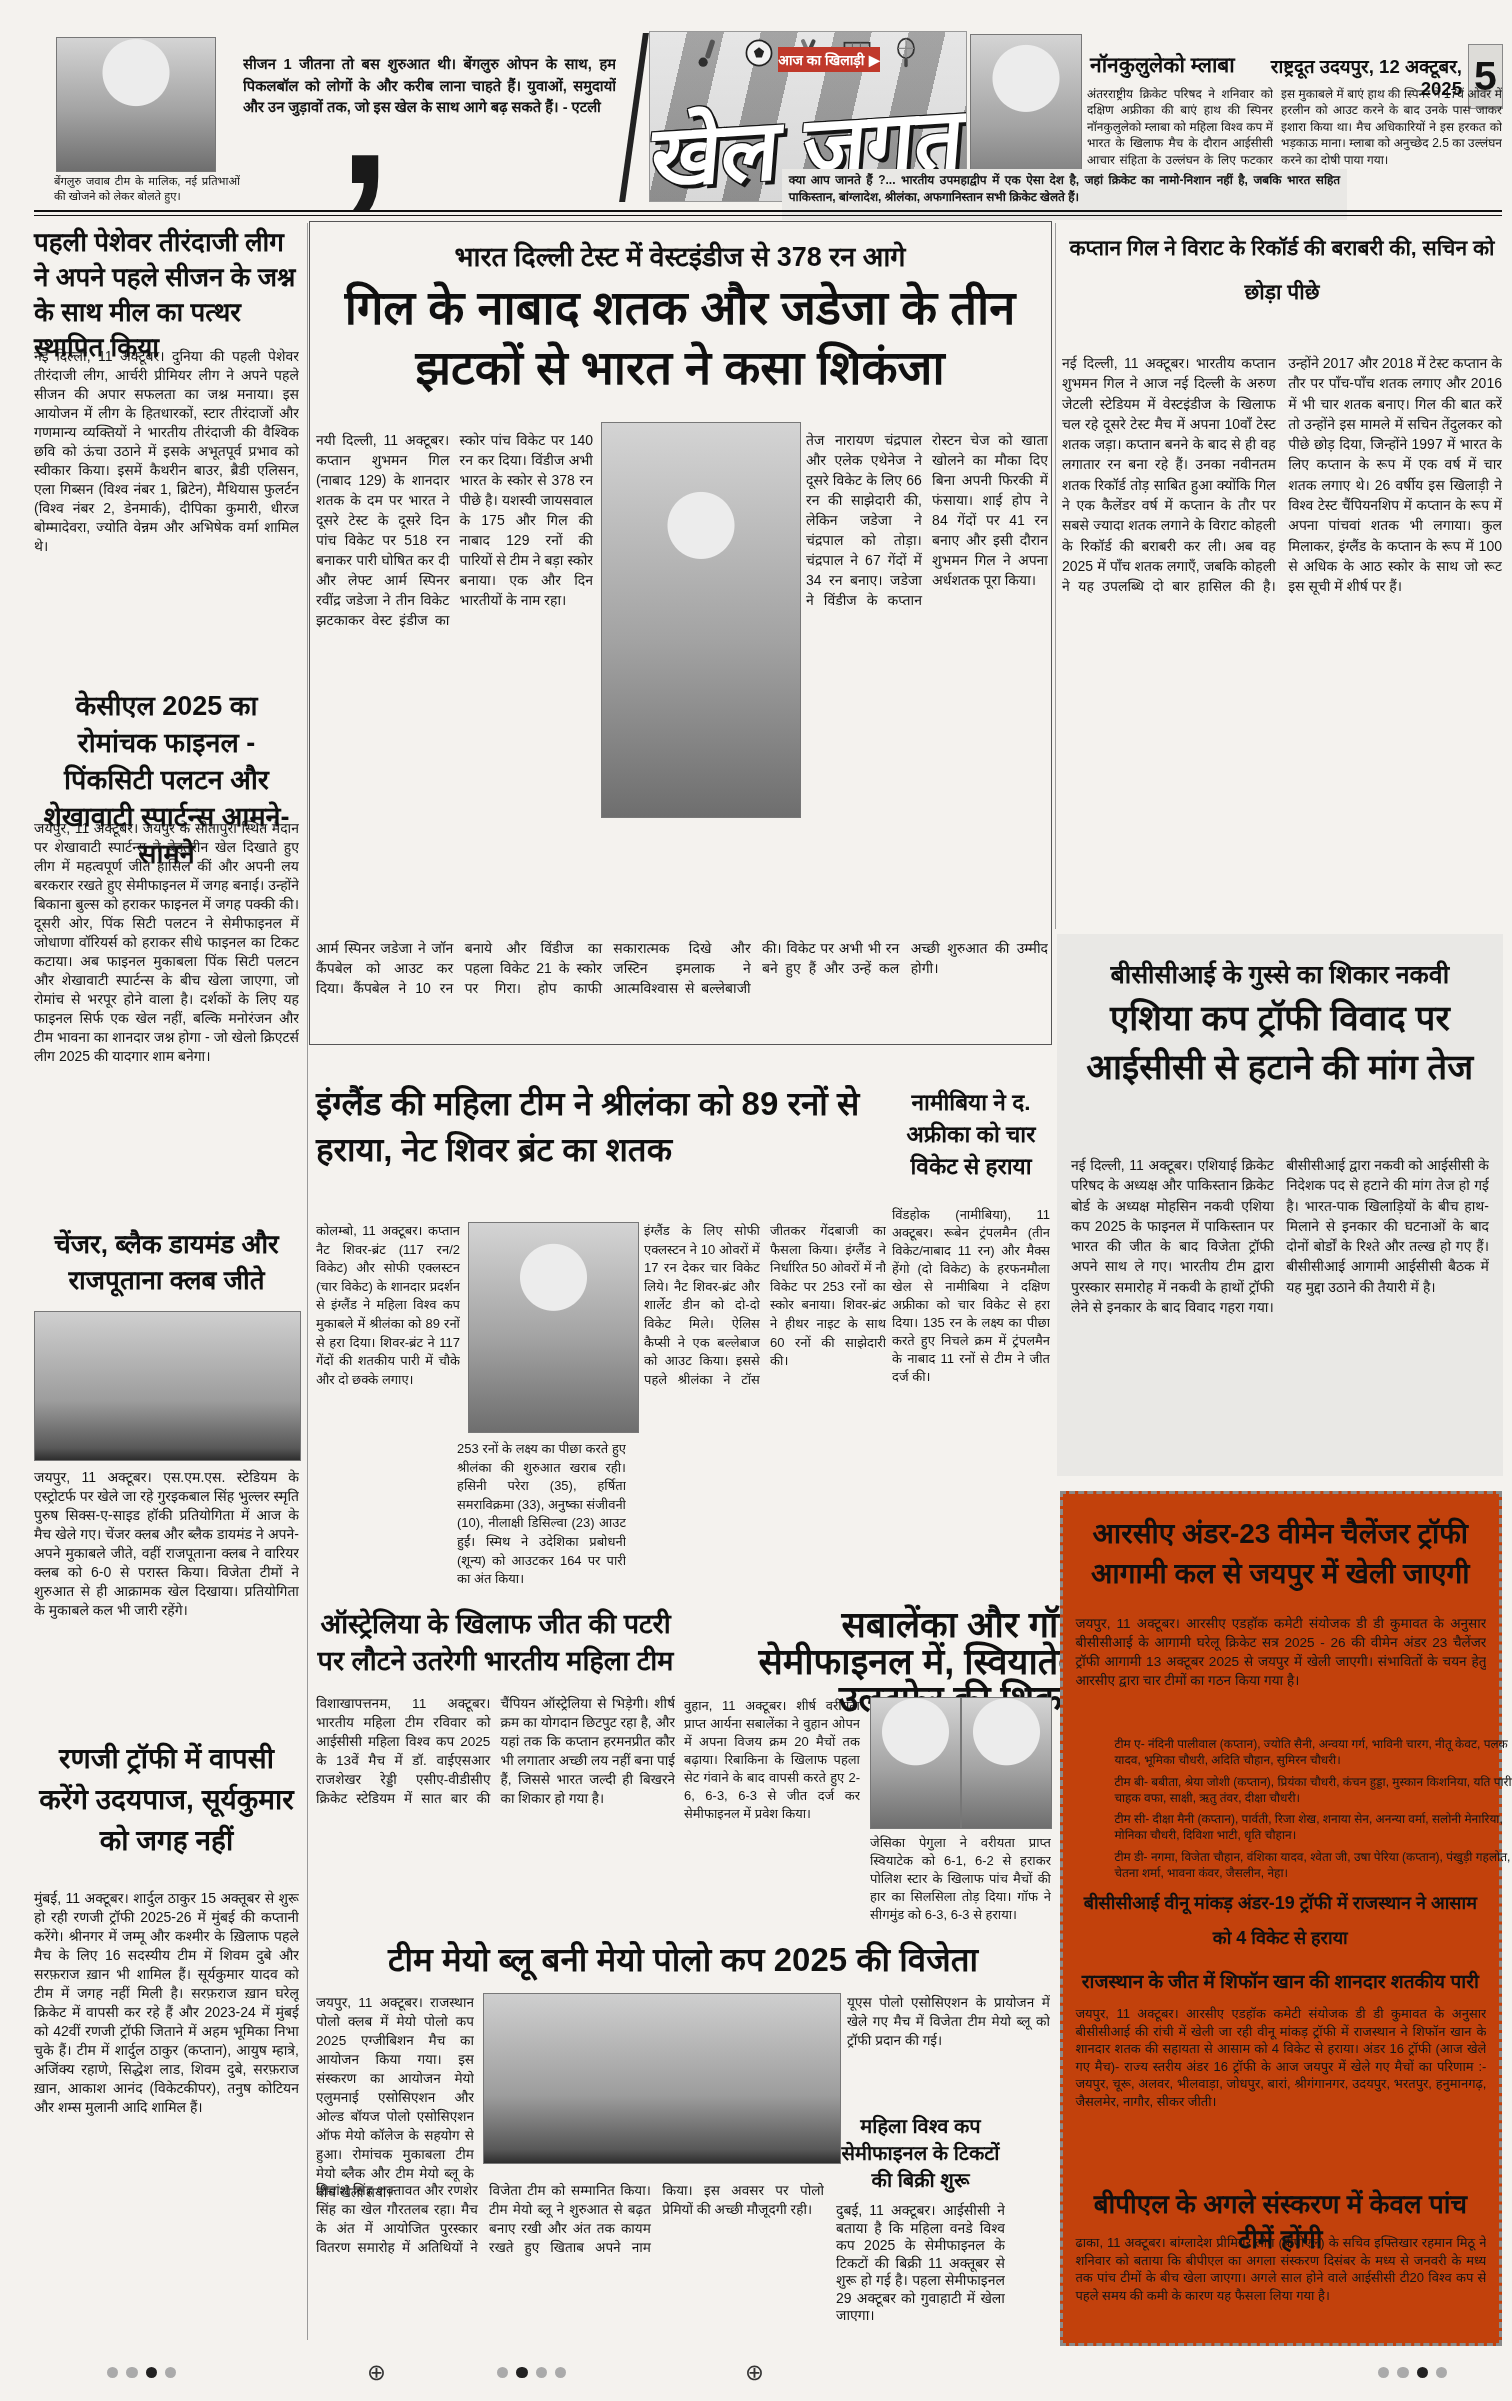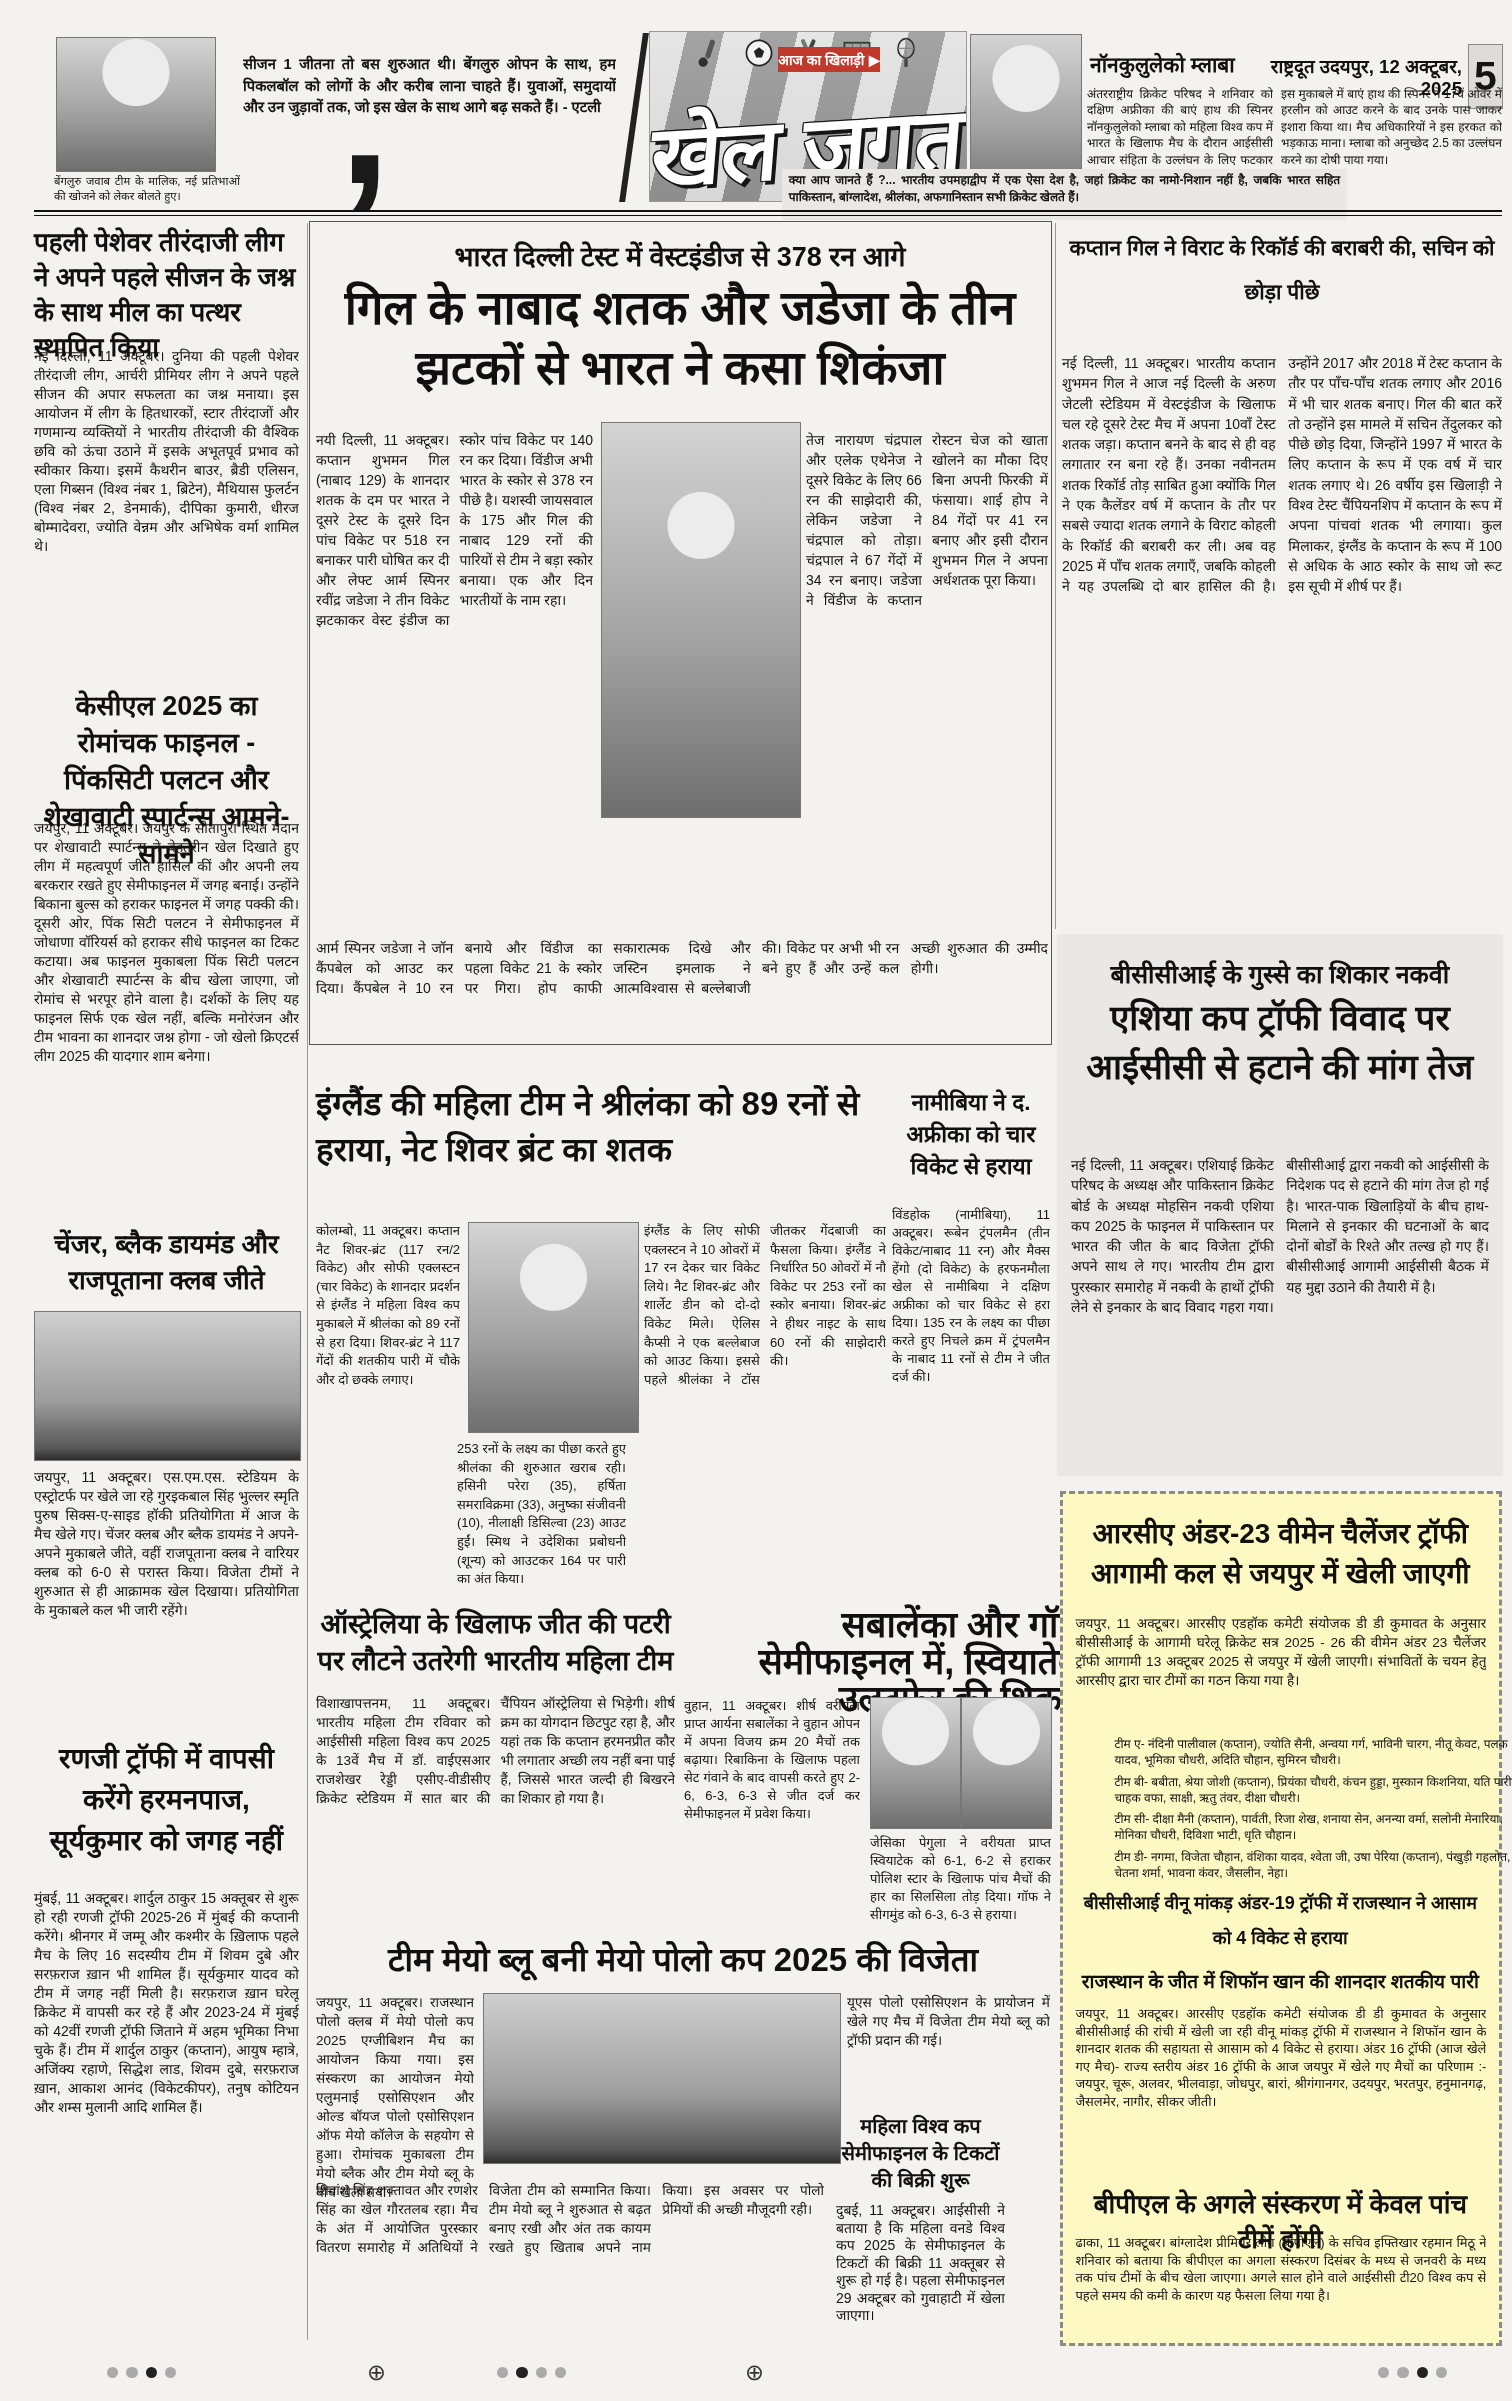--- a/index.html
+++ b/index.html
@@ -19,21 +19,21 @@
   .kicker{font-weight:bold;}
   #masthead-panel{background:
      repeating-linear-gradient(103deg, rgba(255,255,255,.55) 0 36px, rgba(60,60,60,.25) 36px 72px),
      linear-gradient(#c7c7c7,#a8a8a8);overflow:hidden;border:0.6px solid #999;}
   #masthead-title{font-weight:900;color:#ffffff;
      text-shadow:4px 4px 0 #151515,-1.1px -1.1px 0 #151515,1.1px -1.1px 0 #151515,-1.1px 1.1px 0 #151515;
      transform:skewX(-8deg) rotate(-3.5deg);}
   .ribbon{background:#c0392b;color:#fff;font-weight:bold;display:flex;align-items:center;
      justify-content:center;gap:4.5px;}
   .graybox{background:#e9e8e5;}
-  .dashedbox{border:3.4px dashed #8a8a8a;background:#fef9c3;}
+  .dashedbox{border:3.4px dashed #8a8a8a;background:#c2410c;}
   .teamline{margin:0 0 5.6px 0;}
 </style>
 </head>
 <body>
 
 <div id="paper">
 
   <div class="abs photo" style="left:56px;top:37px;width:158px;height:133px;"></div>
   <div class="abs body" style="left:54px;top:174px;width:186px;height:42px;font-size:11.3px;line-height:15.2px;">बेंगलुरु जवाब टीम के मालिक, नई प्रतिभाओं की खोजने को लेकर बोलते हुए।</div>
   <div class="abs" style="left:339px;top:34px;width:85px;height:147px;font-size:186px;font-weight:900;line-height:169px;color:#1a1a1a;">,</div>
@@ -93,21 +93,21 @@
   <div class="abs head" style="left:34px;top:225px;width:265px;font-size:26px;line-height:35px;">पहली पेशेवर तीरंदाजी लीग ने अपने पहले सीजन के जश्न के साथ मील का पत्थर स्थापित किया</div>
   <div class="abs body" style="left:34px;top:347px;width:265px;height:336px;font-size:14px;line-height:19px;">नई दिल्ली, 11 अक्टूबर। दुनिया की पहली पेशेवर तीरंदाजी लीग, आर्चरी प्रीमियर लीग ने अपने पहले सीजन की अपार सफलता का जश्न मनाया। इस आयोजन में लीग के हितधारकों, स्टार तीरंदाजों और गणमान्य व्यक्तियों ने भारतीय तीरंदाजी की वैश्विक छवि को ऊंचा उठाने में इसके अभूतपूर्व प्रभाव को स्वीकार किया। इसमें कैथरीन बाउर, ब्रैडी एलिसन, एला गिब्सन (विश्व नंबर 1, ब्रिटेन), मैथियास फुलर्टन (विश्व नंबर 2, डेनमार्क), दीपिका कुमारी, धीरज बोम्मादेवरा, ज्योति वेन्नम और अभिषेक वर्मा शामिल थे।</div>
 
   <div class="abs head center" style="left:34px;top:688px;width:265px;font-size:27px;line-height:37px;">केसीएल 2025 का रोमांचक फाइनल - पिंकसिटी पलटन और शेखावाटी स्पार्टन्स आमने-सामने</div>
   <div class="abs body" style="left:34px;top:819px;width:265px;height:402px;font-size:14px;line-height:19px;">जयपुर, 11 अक्टूबर। जयपुर के सीतापुरा स्थित मैदान पर शेखावाटी स्पार्टन्स ने बेहतरीन खेल दिखाते हुए लीग में महत्वपूर्ण जीत हासिल कीं और अपनी लय बरकरार रखते हुए सेमीफाइनल में जगह बनाई। उन्होंने बिकाना बुल्स को हराकर फाइनल में जगह पक्की की। दूसरी ओर, पिंक सिटी पलटन ने सेमीफाइनल में जोधाणा वॉरियर्स को हराकर सीधे फाइनल का टिकट कटाया। अब फाइनल मुकाबला पिंक सिटी पलटन और शेखावाटी स्पार्टन्स के बीच खेला जाएगा, जो रोमांच से भरपूर होने वाला है। दर्शकों के लिए यह फाइनल सिर्फ एक खेल नहीं, बल्कि मनोरंजन और टीम भावना का शानदार जश्न होगा - जो खेलो क्रिएटर्स लीग 2025 की यादगार शाम बनेगा।</div>
 
   <div class="abs head center" style="left:34px;top:1226px;width:265px;font-size:26px;line-height:36px;">चेंजर, ब्लैक डायमंड और राजपूताना क्लब जीते</div>
   <div class="abs photo-wide" style="left:34px;top:1311px;width:265px;height:148px;"></div>
   <div class="abs body" style="left:34px;top:1468px;width:265px;height:260px;font-size:14px;line-height:19px;">जयपुर, 11 अक्टूबर। एस.एम.एस. स्टेडियम के एस्ट्रोटर्फ पर खेले जा रहे गुरइकबाल सिंह भुल्लर स्मृति पुरुष सिक्स-ए-साइड हॉकी प्रतियोगिता में आज के मैच खेले गए। चेंजर क्लब और ब्लैक डायमंड ने अपने-अपने मुकाबले जीते, वहीं राजपूताना क्लब ने वारियर क्लब को 6-0 से परास्त किया। विजेता टीमों ने शुरुआत से ही आक्रामक खेल दिखाया। प्रतियोगिता के मुकाबले कल भी जारी रहेंगे।</div>
 
-  <div class="abs head center" style="left:34px;top:1738px;width:265px;font-size:28px;line-height:41px;">रणजी ट्रॉफी में वापसी करेंगे हरमनपाज, सूर्यकुमार को जगह नहीं</div>
+  <div class="abs head center" style="left:34px;top:1738px;width:265px;font-size:28px;line-height:41px;">रणजी ट्रॉफी में वापसी करेंगे उदयपाज, सूर्यकुमार को जगह नहीं</div>
   <div class="abs body" style="left:34px;top:1889px;width:265px;height:452px;font-size:14px;line-height:19px;">मुंबई, 11 अक्टूबर। शार्दुल ठाकुर 15 अक्तूबर से शुरू हो रही रणजी ट्रॉफी 2025-26 में मुंबई की कप्तानी करेंगे। श्रीनगर में जम्मू और कश्मीर के ख़िलाफ पहले मैच के लिए 16 सदस्यीय टीम में शिवम दुबे और सरफ़राज ख़ान भी शामिल हैं। सूर्यकुमार यादव को टीम में जगह नहीं मिली है। सरफ़राज ख़ान घरेलू क्रिकेट में वापसी कर रहे हैं और 2023-24 में मुंबई को 42वीं रणजी ट्रॉफी जिताने में अहम भूमिका निभा चुके हैं। टीम में शार्दुल ठाकुर (कप्तान), आयुष म्हात्रे, अजिंक्य रहाणे, सिद्धेश लाड, शिवम दुबे, सरफ़राज ख़ान, आकाश आनंद (विकेटकीपर), तनुष कोटियन और शम्स मुलानी आदि शामिल हैं।</div>
 
   <div class="abs boxline" style="left:309px;top:221px;width:741px;height:822px;"></div>
   <div class="abs head center kicker" style="left:316px;top:237px;width:728px;font-size:27px;">भारत दिल्ली टेस्ट में वेस्टइंडीज से 378 रन आगे</div>
   <div class="abs head center" style="left:316px;top:278px;width:728px;font-size:47px;line-height:60px;">गिल के नाबाद शतक और जडेजा के तीन झटकों से भारत ने कसा शिकंजा</div>
   <div class="abs photo" style="left:601px;top:422px;width:198px;height:394px;"></div>
   <div class="abs body" style="left:316px;top:430px;width:277px;height:500px;font-size:14px;line-height:20px;column-count:2;column-gap:10.2px;">नयी दिल्ली, 11 अक्टूबर। कप्तान शुभमन गिल (नाबाद 129) के शानदार शतक के दम पर भारत ने दूसरे टेस्ट के दूसरे दिन पांच विकेट पर 518 रन बनाकर पारी घोषित कर दी और लेफ्ट आर्म स्पिनर रवींद्र जडेजा ने तीन विकेट झटकाकर वेस्ट इंडीज का स्कोर पांच विकेट पर 140 रन कर दिया। विंडीज अभी भारत के स्कोर से 378 रन पीछे है। यशस्वी जायसवाल के 175 और गिल की नाबाद 129 रनों की पारियों से टीम ने बड़ा स्कोर बनाया। एक और दिन भारतीयों के नाम रहा।</div>
   <div class="abs body" style="left:806px;top:430px;width:242px;height:500px;font-size:14px;line-height:20px;column-count:2;column-gap:10.2px;">तेज नारायण चंद्रपाल और एलेक एथेनेज ने दूसरे विकेट के लिए 66 रन की साझेदारी की, लेकिन जडेजा ने चंद्रपाल को तोड़ा। चंद्रपाल ने 67 गेंदों में 34 रन बनाए। जडेजा ने विंडीज के कप्तान रोस्टन चेज को खाता खोलने का मौका दिए बिना अपनी फिरकी में फंसाया। शाई होप ने 84 गेंदों पर 41 रन बनाए और इसी दौरान शुभमन गिल ने अपना अर्धशतक पूरा किया।</div>
   <div class="abs body" style="left:316px;top:938px;width:732px;height:99px;font-size:14px;line-height:20px;column-count:5;column-gap:11.3px;">आर्म स्पिनर जडेजा ने जॉन कैंपबेल को आउट कर दिया। कैंपबेल ने 10 रन बनाये और विंडीज का पहला विकेट 21 के स्कोर पर गिरा। होप काफी सकारात्मक दिखे और जस्टिन इमलाक ने आत्मविश्वास से बल्लेबाजी की। विकेट पर अभी भी रन बने हुए हैं और उन्हें कल अच्छी शुरुआत की उम्मीद होगी।</div>
 

